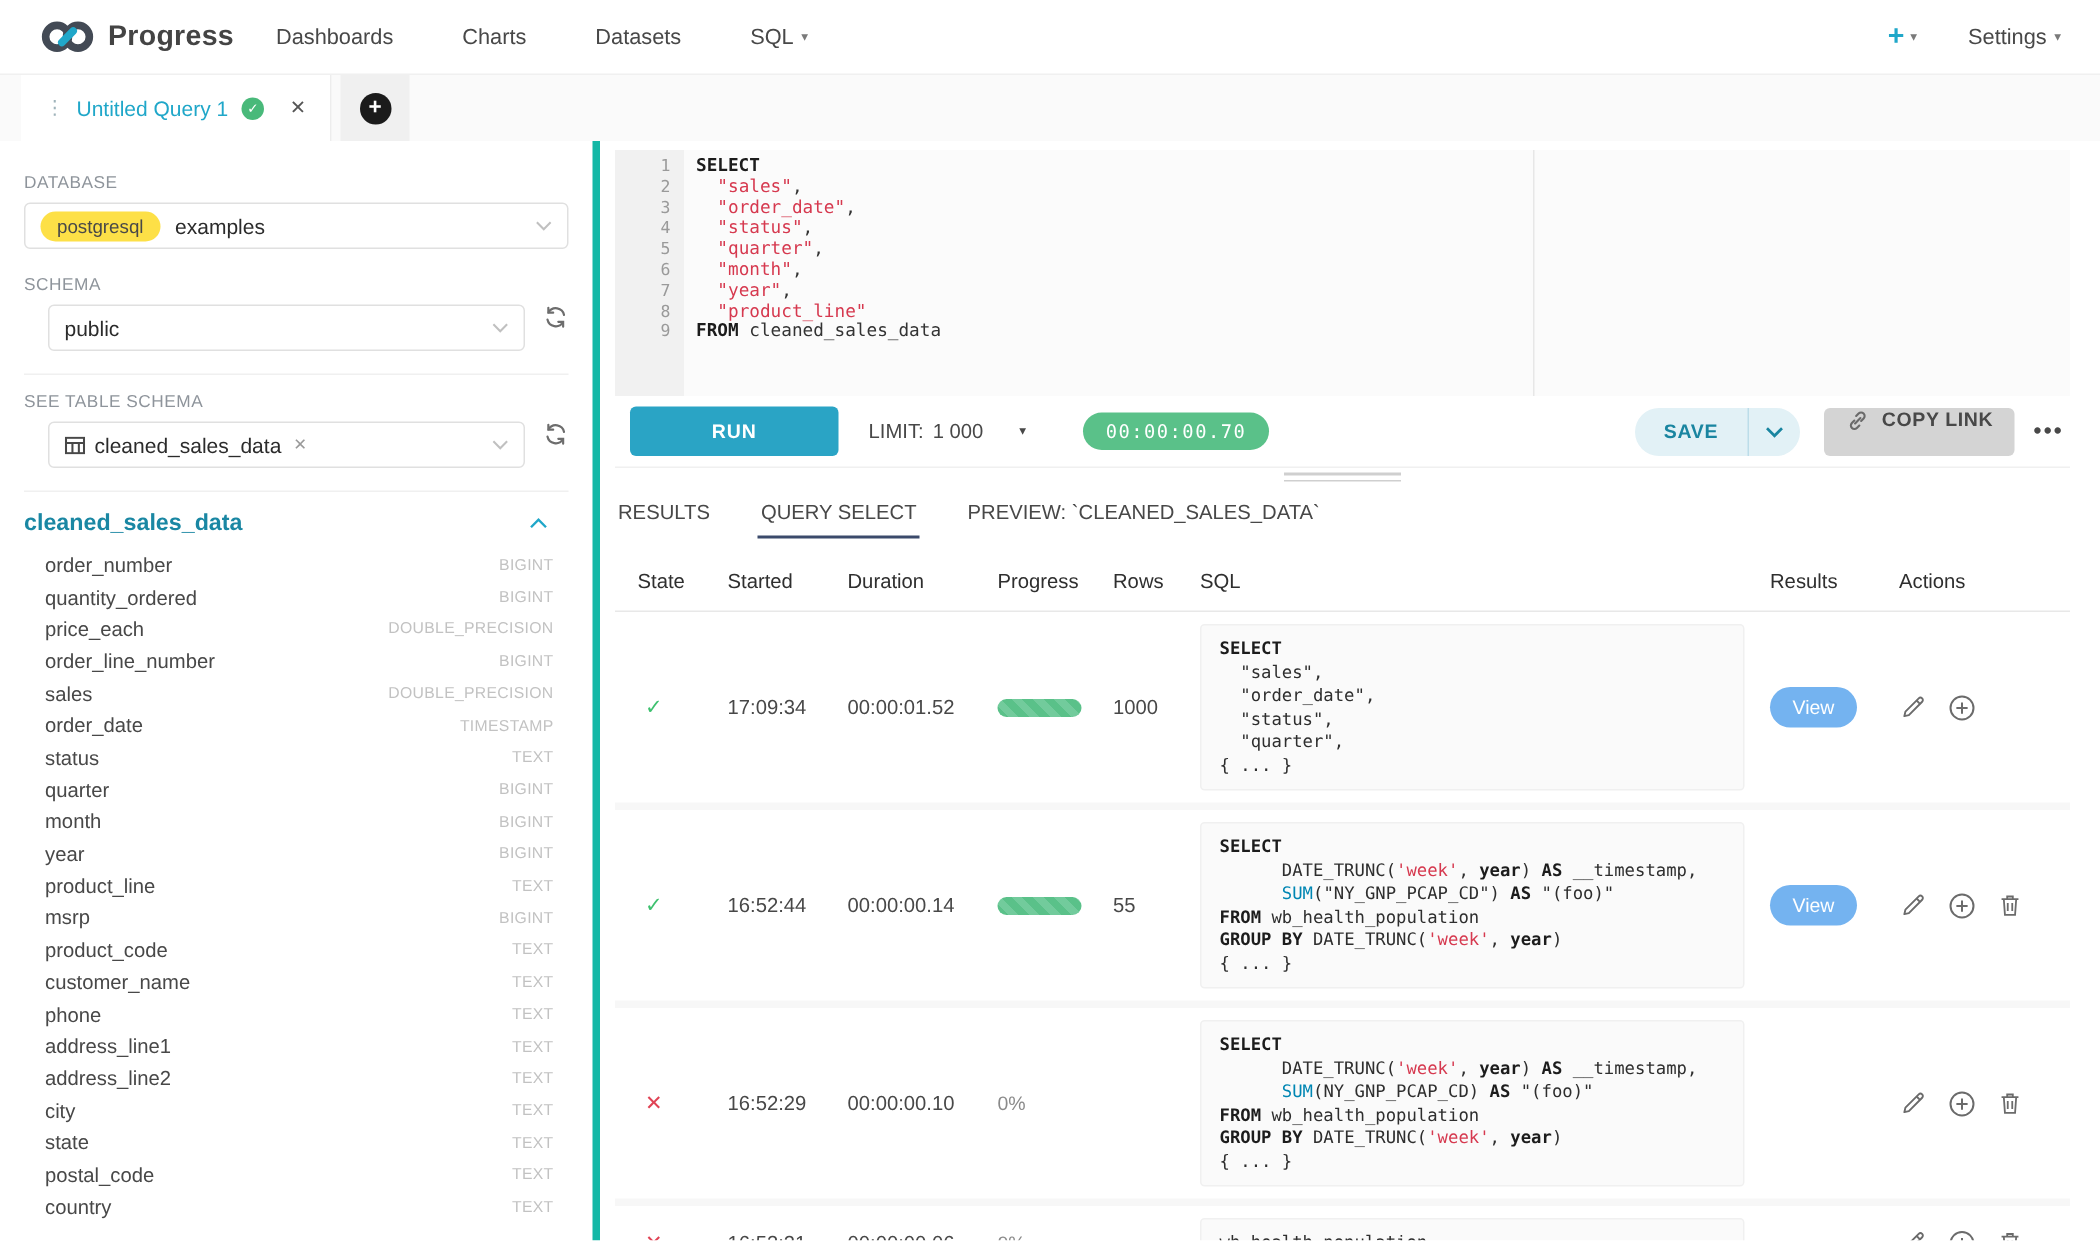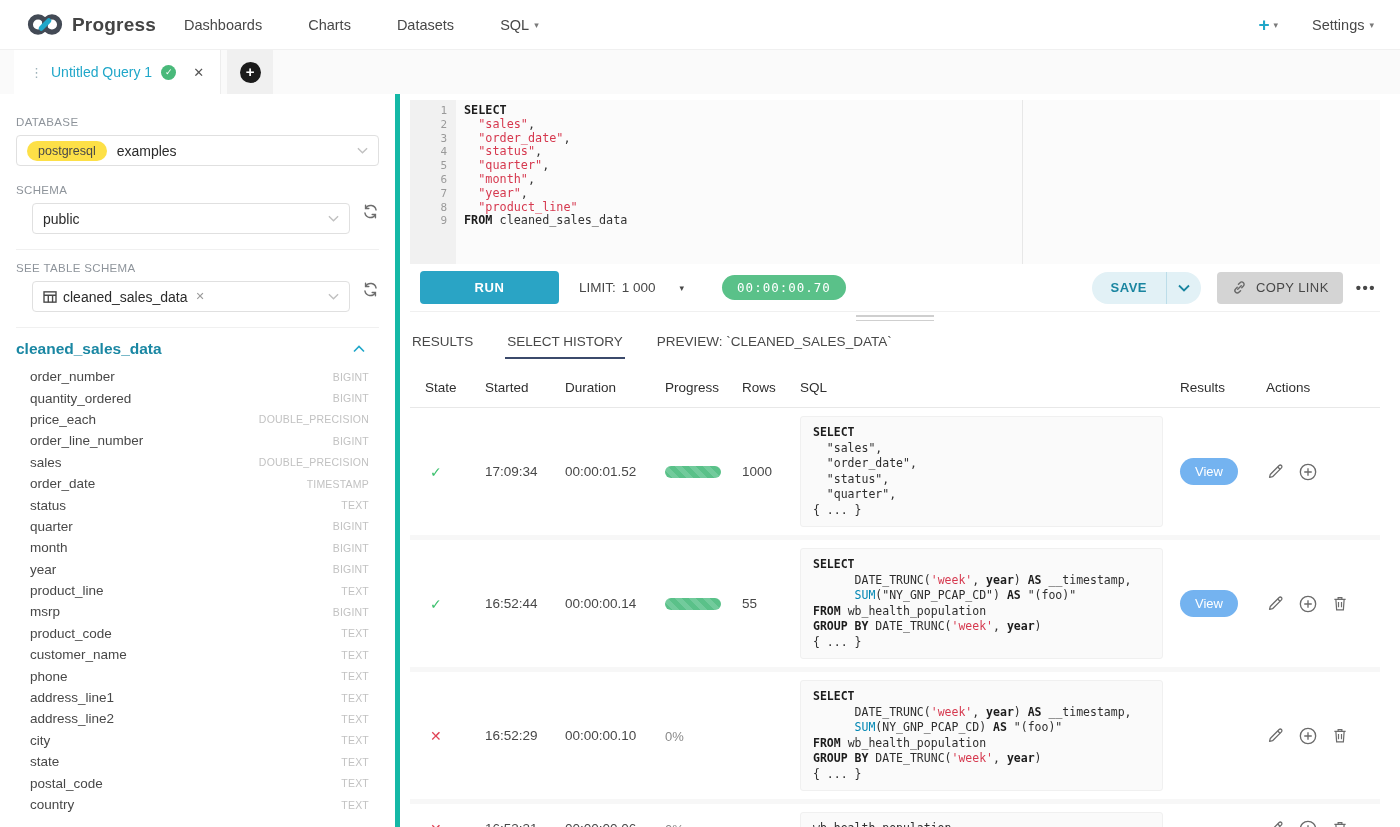--- a/index.html
+++ b/index.html
@@ -84,23 +84,23 @@
   .limit-caret { font-size:9px; color:#484848; margin-left:18px; }
   .timer-pill { margin-left:38px; background:#5ac189; color:#fff; border-radius:14px;
     padding:5px 15px; font-family:"DejaVu Sans Mono","Liberation Mono",monospace;
     font-size:12.5px; letter-spacing:1px; }
   .tb-right { margin-left:auto; display:flex; align-items:center; }
   .save-split { display:flex; align-items:stretch; height:32px; background:#e2f1f6; border-radius:16px; overflow:hidden; }
   .save-main { display:flex; align-items:center; padding:0 19px; color:#1985a0;
     font-size:13px; font-weight:700; letter-spacing:.5px; }
   .save-divider { width:1px; background:#bcdde9; }
   .save-caret { display:flex; align-items:center; justify-content:center; width:34px; color:#1985a0; }
-  .copy-btn { display:flex; align-items:center; gap:8px; height:32px; margin-left:16px;
+  .copy-btn { display:flex; gap:8px; height:32px; margin-left:16px;
     background:#d4d4d4; border-radius:4px; padding:0 14px; color:#484848;
-    font-size:13px; font-weight:400; letter-spacing:.4px; }
+    font-size:13px; font-weight:700; letter-spacing:.4px; }
   .more-dots { margin-left:13px; margin-right:4px; font-size:15px; font-weight:700;
     color:#484848; letter-spacing:1.5px; }
 
   
   .splitter { height:12px; display:flex; flex-direction:column; align-items:center;
     justify-content:center; gap:3px; }
   .splitter span { display:block; width:78px; height:1.5px; background:#cfcfcf; }
 
   
   .rtabs { display:flex; gap:30px; padding:4px 0 0 0; }
@@ -427,21 +427,21 @@
       </div>
     </div>
 
     <div class="splitter">
         <span></span>
         <span></span>
       </div>
 
     <div class="rtabs">
       <span class="rtab">RESULTS</span>
-      <span class="rtab active">SELECT HISTORY</span>
+      <span class="rtab active">QUERY SELECT</span>
       <span class="rtab">PREVIEW: `CLEANED_SALES_DATA`</span>
     </div>
 
     <div class="htable">
       <div class="hgrid hhead">
           <div class="hcell state-h">State</div>
           <div class="hcell">Started</div>
           <div class="hcell">Duration</div>
           <div class="hcell">Progress</div>
           <div class="hcell">Rows</div>

